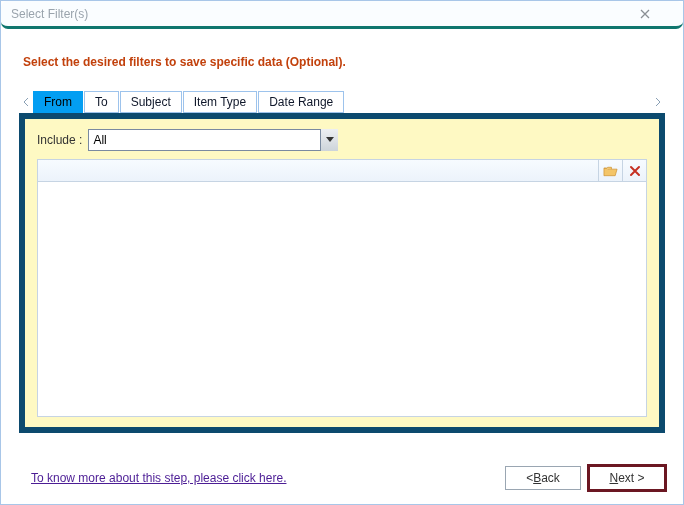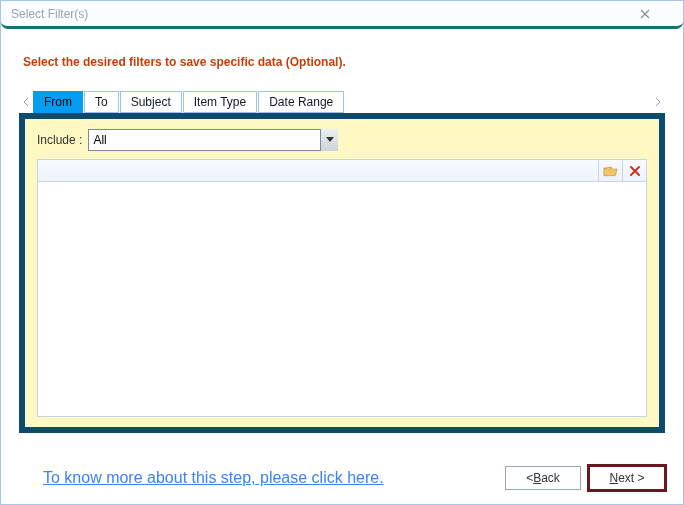--- a/index.html
+++ b/index.html
@@ -150,25 +150,25 @@
   .hdr-btn.remove { color: #c53022; font-size: 14px; font-weight: 700; }
 
   .footer {
     position: absolute;
     left: 18px; right: 18px; bottom: 14px;
     display: flex;
     align-items: center;
     justify-content: space-between;
   }
   .help-link {
-    color: #3b82f6;
+    color: #4c1d95;
     text-decoration: underline;
-    font-size: 16px;
-    cursor: pointer;
-    margin-left: 24px;
+    font-size: 12px;
+    cursor: pointer;
+    margin-left: 12px;
   }
   .btn-row { display: flex; gap: 8px; }
   .btn {
     min-width: 76px;
     height: 24px;
     border: 1px solid #9aa6b2;
     background: #fff;
     display: flex; align-items: center; justify-content: center;
     font-size: 12px;
     color: #333;

